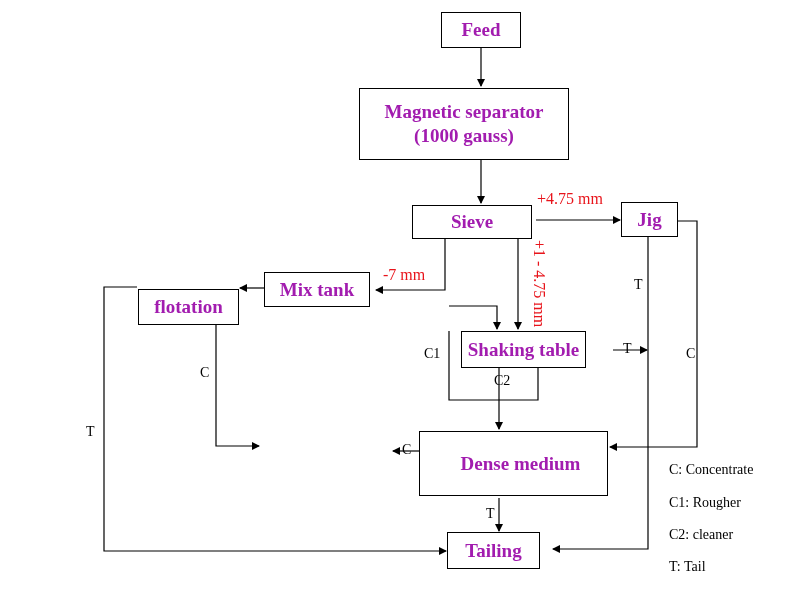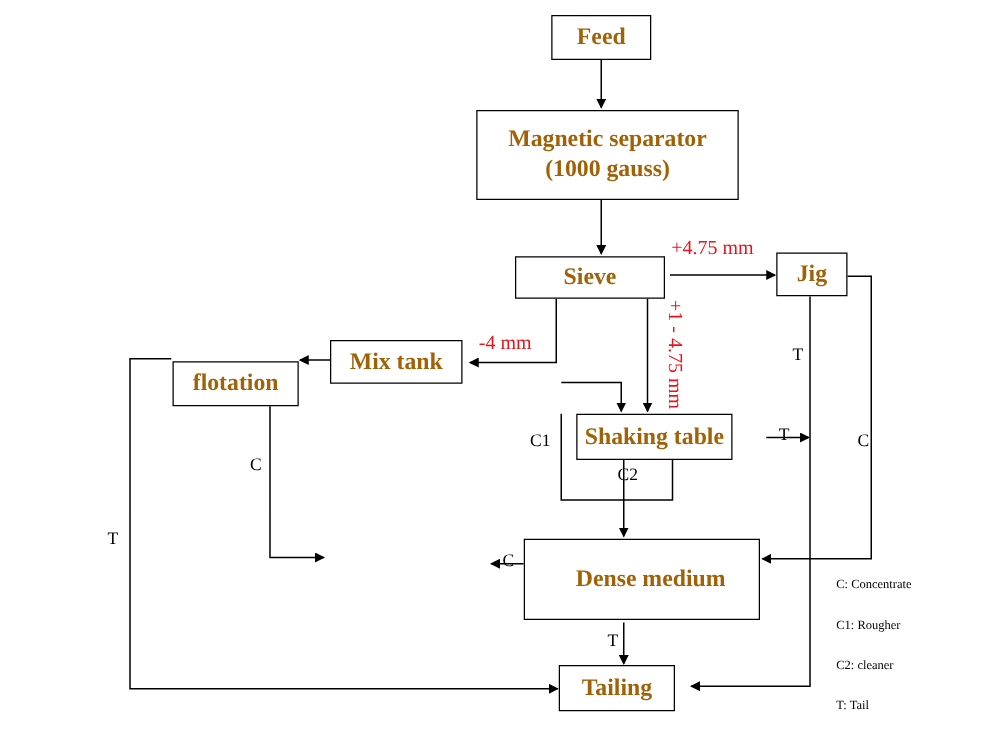--- a/index.html
+++ b/index.html
@@ -1,24 +1,24 @@
 <!DOCTYPE html>
 <html><head>
 <meta charset="utf-8">
 <style>
   html, body { margin: 0; padding: 0; background: #ffffff; }
   #canvas { position: relative; width: 803px; height: 593px; overflow: hidden; background: #fff; }
   svg { position: absolute; left: 0; top: 0; }
   .box { position: absolute; border: 1px solid #000; background: #fff; box-sizing: border-box;
          display: flex; align-items: center; justify-content: center; text-align: center;
-         font-family: "Liberation Serif", serif; font-weight: bold; font-size: 19px; line-height: 24px; color: #a16207; }
+         font-family: "Liberation Serif", serif; font-weight: bold; font-size: 19px; line-height: 24px; color: #a21caf; }
   .lbl { position: absolute; font-family: "Liberation Serif", serif; font-size: 14px; color: #000; }
   .red { color: #e8141b; font-size: 16px; }
   .vert { transform: rotate(90deg); transform-origin: left top; white-space: nowrap; }
-  .legend { position: absolute; font-family: "Liberation Serif", serif; font-size: 10px; color: #000; }
+  .legend { position: absolute; font-family: "Liberation Serif", serif; font-size: 14px; color: #000; }
 </style>
 </head>
 <body>
 
 <div id="canvas">
   <svg width="803" height="593">
     <defs>
       <marker id="ah" markerWidth="8" markerHeight="8" refX="7" refY="4" orient="auto" markerUnits="userSpaceOnUse">
         <path d="M0,0 L8,4 L0,8 z" fill="#000"></path>
       </marker>
@@ -54,21 +54,21 @@
 
       <line x1="419" y1="451" x2="393" y2="451" marker-end="url(#ah)"></line>
 
       <line x1="499" y1="498" x2="499" y2="531" marker-end="url(#ah)"></line>
     </g>
   </svg>
 
   <div class="box" style="left:441px;top:12px;width:80px;height:36px;">
     <span>Feed</span>
   </div>
-  <div class="box" style="left:381px;top:88px;width:210px;height:72px;flex-direction:column;">
+  <div class="box" style="left:359px;top:88px;width:210px;height:72px;flex-direction:column;">
     <span>Magnetic separator</span>
     <span>(1000 gauss)</span>
   </div>
   <div class="box" style="left:412px;top:205px;width:120px;height:34px;">
     <span>Sieve</span>
   </div>
   <div class="box" style="left:621px;top:202px;width:57px;height:35px;text-align:center;">
     <span>Jig</span>
   </div>
   <div class="box" style="left:264px;top:272px;width:106px;height:35px;">
@@ -81,21 +81,21 @@
     <span>Shaking table</span>
   </div>
   <div class="box" style="left:419px;top:431px;width:189px;height:65px;flex-direction:column;padding-left:14px;">
     <span>Dense medium</span>
   </div>
   <div class="box" style="left:447px;top:532px;width:93px;height:37px;">
     <span>Tailing</span>
   </div>
 
   <span class="lbl red" style="left:537px;top:190px;">+4.75 mm</span>
-  <span class="lbl red" style="left:383px;top:266px;">-4 mm</span>
+  <span class="lbl red" style="left:383px;top:266px;">-7 mm</span>
   <span class="lbl red vert" style="left:548px;top:240px;">+1 - 4.75 mm</span>
   <span class="lbl" style="left:634px;top:277px;">T</span>
   <span class="lbl" style="left:623px;top:341px;">T</span>
   <span class="lbl" style="left:686px;top:346px;">C</span>
   <span class="lbl" style="left:424px;top:346px;">C1</span>
   <span class="lbl" style="left:494px;top:373px;">C2</span>
   <span class="lbl" style="left:200px;top:365px;">C</span>
   <span class="lbl" style="left:86px;top:424px;">T</span>
   <span class="lbl" style="left:402px;top:442px;">C</span>
   <span class="lbl" style="left:486px;top:506px;">T</span>

